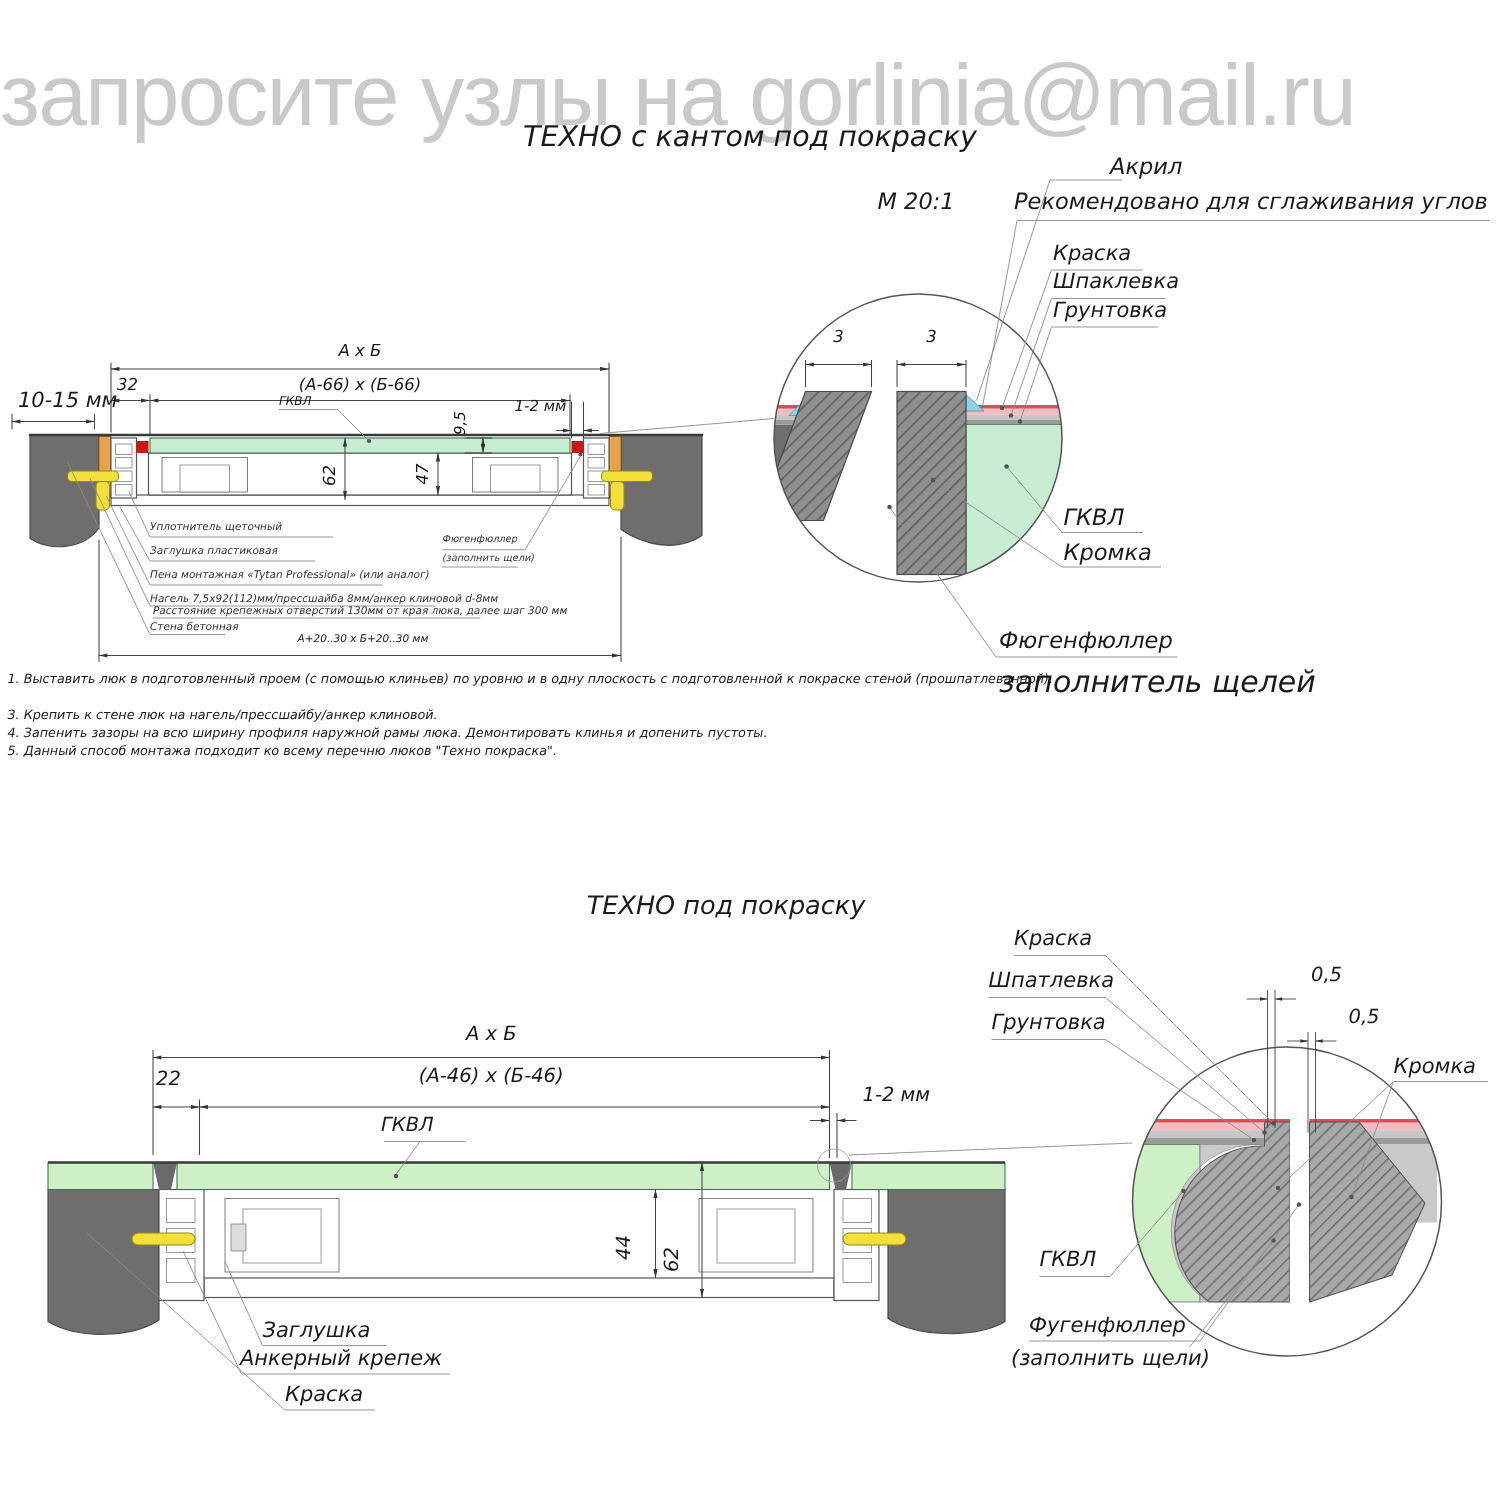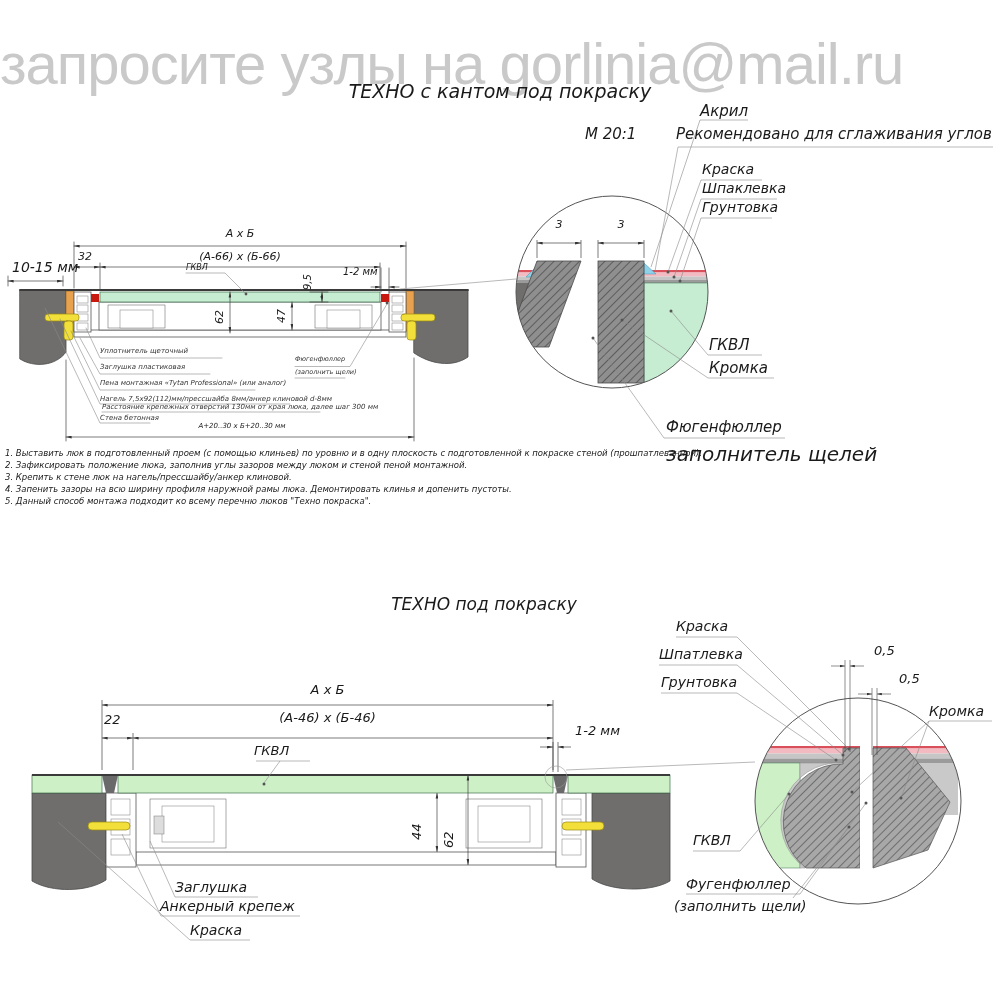--- a/index.html
+++ b/index.html
@@ -252,21 +252,21 @@
           <circle cx="849" cy="827" r="1.5"></circle>
     </g>
   </g>
 </svg>
 
 <span class="lbl wm" style="left:0;top:520;width:1000px;text-align:left;font-size:58px;margin-top:32px;">запросите узлы на gorlinia@mail.ru</span>
 
 <span class="lbl ctr" style="left:0;top:49px;width:1000px;font-size:19px;margin-top:32px;">ТЕХНО с кантом под покраску</span>
 <span class="lbl" style="left:585px;top:126px;font-size:15px;">М 20:1</span>
 
-<span class="lbl" style="left:700px;top:103px;font-size:15px;">Акрил</span>
+<span class="lbl" style="left:740px;top:103px;font-size:15px;">Акрил</span>
 <span class="lbl" style="left:676px;top:126px;font-size:15px;">Рекомендовано для сглаживания углов</span>
 <span class="lbl" style="left:702px;top:162px;font-size:14px;">Краска</span>
 <span class="lbl" style="left:702px;top:181px;font-size:14px;">Шпаклевка</span>
 <span class="lbl" style="left:702px;top:200px;font-size:14px;">Грунтовка</span>
 <span class="lbl" style="left:709px;top:337px;font-size:15px;">ГКВЛ</span>
 <span class="lbl" style="left:709px;top:360px;font-size:15px;">Кромка</span>
 <span class="lbl" style="left:666px;top:419px;font-size:15px;">Фюгенфюллер</span>
 <span class="lbl" style="left:666px;top:443px;font-size:20px;">заполнитель щелей</span>
 <span class="lbl" style="left:549px;top:219px;width:20px;text-align:center;font-size:11px;">3</span>
 <span class="lbl" style="left:611px;top:219px;width:20px;text-align:center;font-size:11px;">3</span>
@@ -285,21 +285,20 @@
 <span class="lbl" style="left:100px;top:348px;font-size:7px;color:#333;">Уплотнитель щеточный</span>
 <span class="lbl" style="left:100px;top:364px;font-size:7px;color:#333;">Заглушка пластиковая</span>
 <span class="lbl" style="left:100px;top:380px;font-size:7px;color:#333;">Пена монтажная «Tytan Professional» (или аналог)</span>
 <span class="lbl" style="left:100px;top:396px;font-size:7px;color:#333;">Нагель 7,5х92(112)мм/прессшайба 8мм/анкер клиновой d-8мм</span>
 <span class="lbl" style="left:102px;top:404px;font-size:7px;color:#333;">Расстояние крепежных отверстий 130мм от края люка, далее шаг 300 мм</span>
 <span class="lbl" style="left:100px;top:415px;font-size:7px;color:#333;">Стена бетонная</span>
 <span class="lbl" style="left:295px;top:356px;font-size:6.5px;color:#333;">Фюгенфюллер</span>
 <span class="lbl" style="left:295px;top:369px;font-size:6.5px;color:#333;">(заполнить щели)</span>
 
 <span class="lbl" style="left:5px;top:449px;font-size:8.5px;">1. Выставить люк в подготовленный проем (с помощью клиньев) по уровню и в одну плоскость с подготовленной к покраске стеной (прошпатлеванной).</span>
-<span class="lbl" style="left:5px;top:461px;font-size:8.5px;">2. Зафиксировать положение люка, заполнив углы зазоров между люком и стеной пеной монтажной.</span>
 <span class="lbl" style="left:5px;top:473px;font-size:8.5px;">3. Крепить к стене люк на нагель/прессшайбу/анкер клиновой.</span>
 <span class="lbl" style="left:5px;top:485px;font-size:8.5px;">4. Запенить зазоры на всю ширину профиля наружной рамы люка. Демонтировать клинья и допенить пустоты.</span>
 <span class="lbl" style="left:5px;top:497px;font-size:8.5px;">5. Данный способ монтажа подходит ко всему перечню люков "Техно покраска".</span>
 
 <span class="lbl ctr" style="left:0;top:595px;width:968px;font-size:17px;">ТЕХНО под покраску</span>
 
 <span class="lbl ctr" style="left:102px;top:683px;width:451px;font-size:13px;">А х Б</span>
 <span class="lbl ctr" style="left:102px;top:711px;width:451px;font-size:13px;">(А-46) х (Б-46)</span>
 <span class="lbl" style="left:104px;top:713px;font-size:13px;">22</span>
 <span class="lbl" style="left:575px;top:724px;font-size:13px;">1-2 мм</span>

